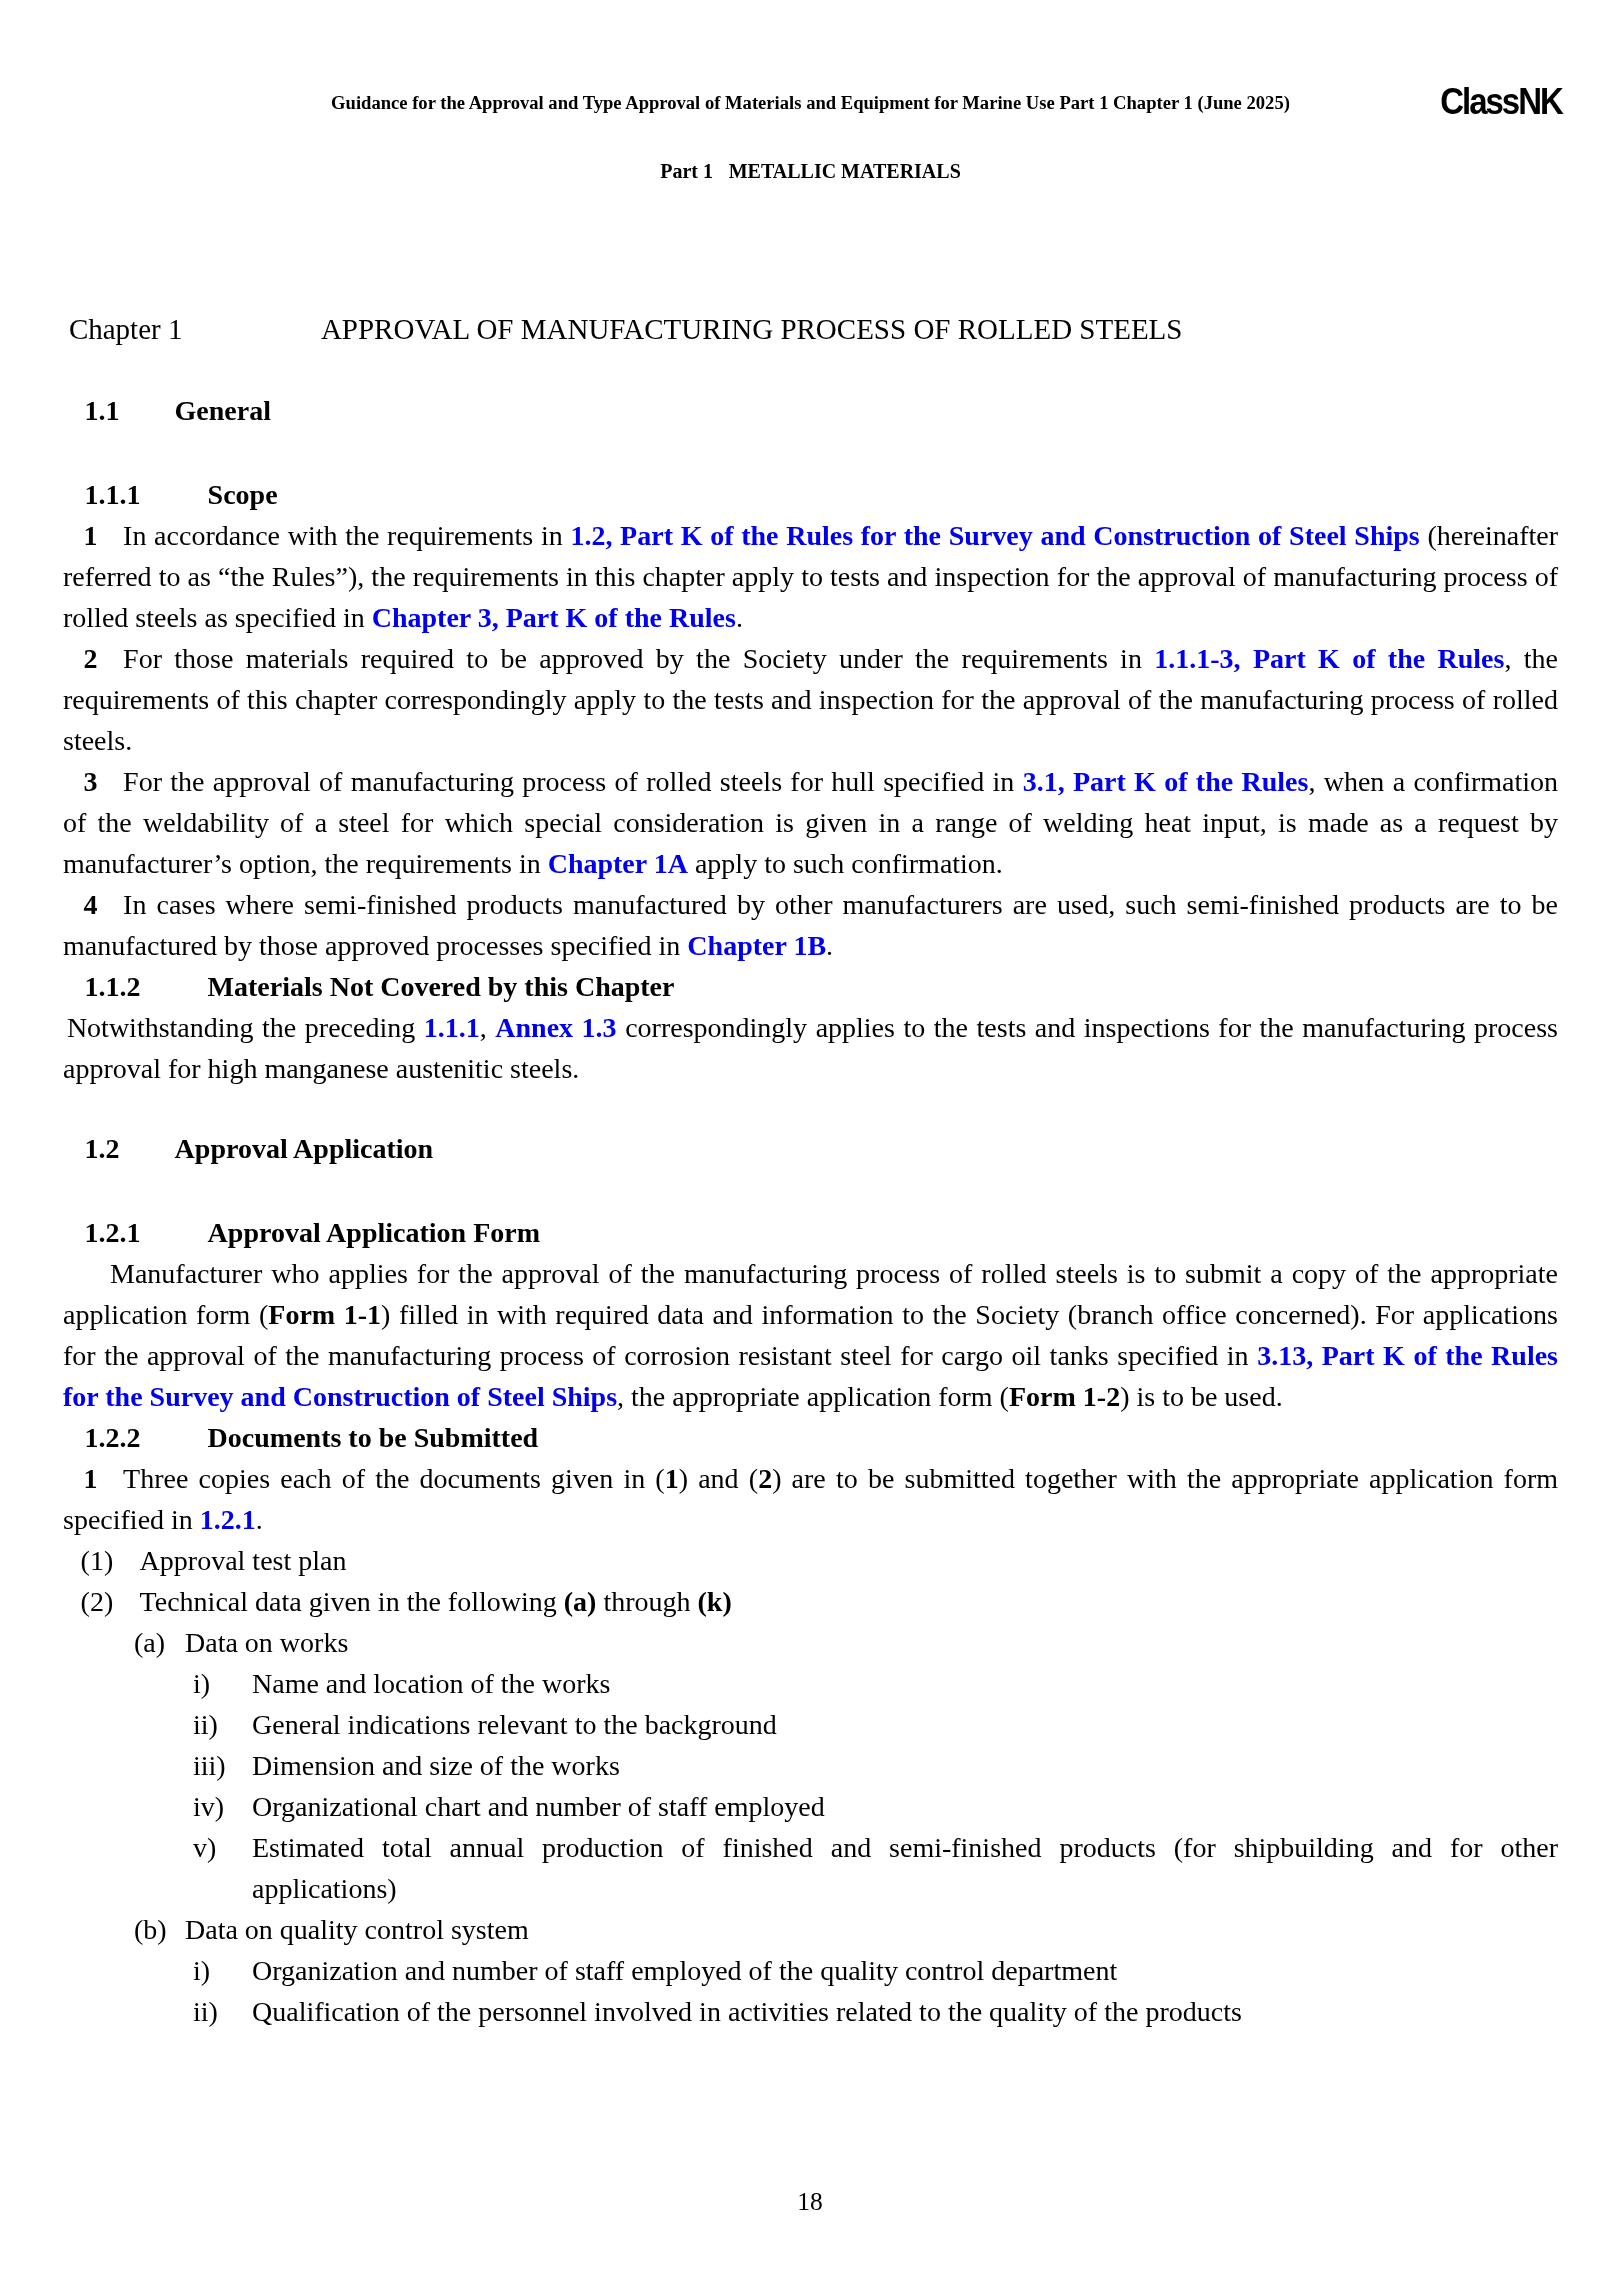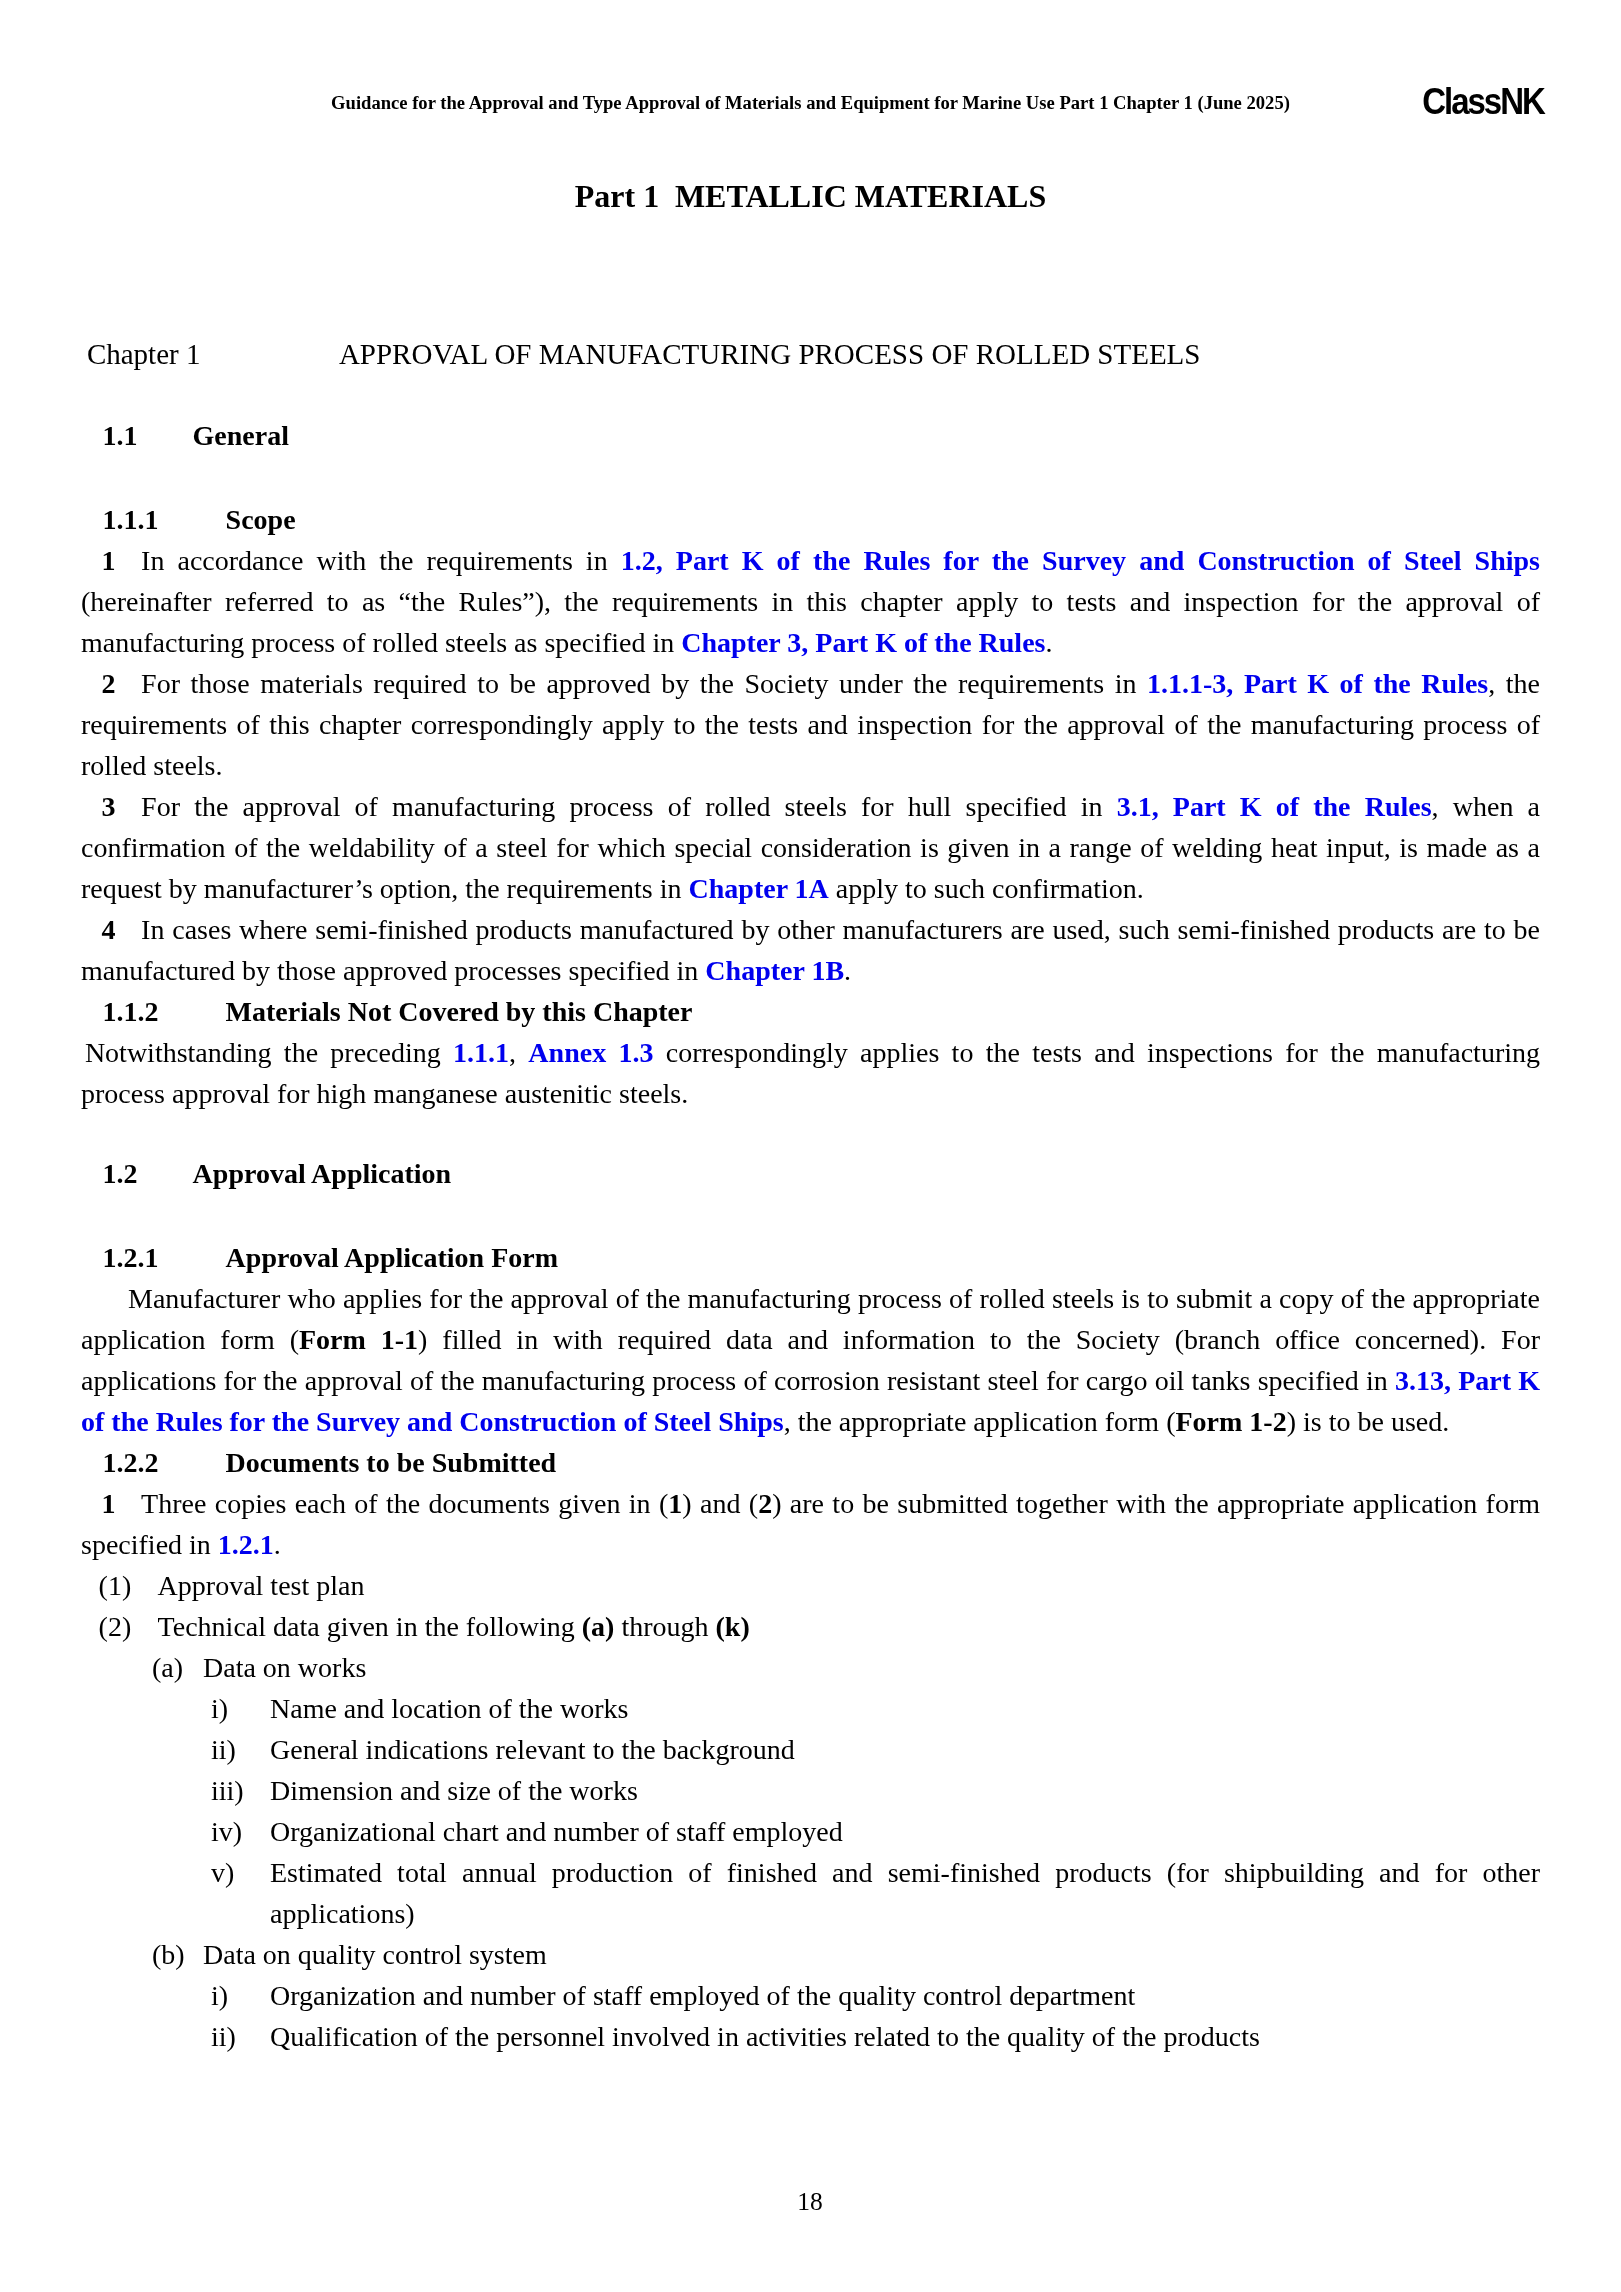--- a/index.html
+++ b/index.html
@@ -3,38 +3,38 @@
 <meta charset="utf-8">
 <style>
   html,body{margin:0;padding:0;background:#fff;}
   .page{
     position:relative;
     width:1621px;height:2293px;
     background:#fff;color:#000;
     font-family:"Liberation Serif",serif;
     overflow:hidden;
   }
-  .margins{padding:0 81px;}
+  .margins{padding:0 63px;}
 
   
   .header{position:relative;margin-top:82px;height:41px;}
   .header-title{
     text-align:center;font-weight:bold;font-size:18.6px;line-height:41px;
     white-space:nowrap;
   }
   .logo{
     position:absolute;right:-3.9px;top:-2px;
     font-family:"Liberation Sans",sans-serif;
     font-weight:bold;font-size:33px;letter-spacing:-2px;
     transform:scaleY(1.12);transform-origin:top right;
     white-space:nowrap;
   }
 
   
-  .part-title{margin-top:51px;text-align:center;font-weight:bold;font-size:32px;line-height:45px;}
+  .part-title{margin-top:26px;text-align:center;font-weight:bold;font-size:20px;line-height:45px;}
   .part-title .part-label{margin-right:15.7px;}
 
   
   .chapter{margin-top:114px;display:flex;font-weight:normal;font-size:29px;line-height:43px;padding-left:5.9px;}
   .chapter-label{flex:none;width:252px;}
 
   
   .blocks{font-size:28px;line-height:41px;}
   .blocks > :first-child{margin-top:127px;}
   .sec-h{font-weight:bold;display:flex;padding-left:21.6px;}

